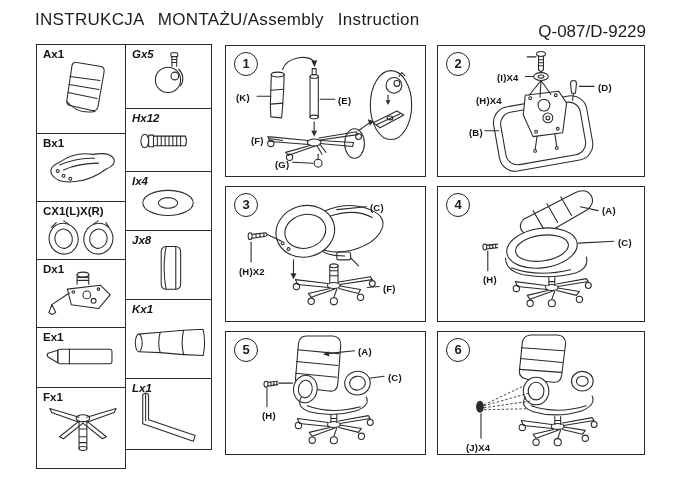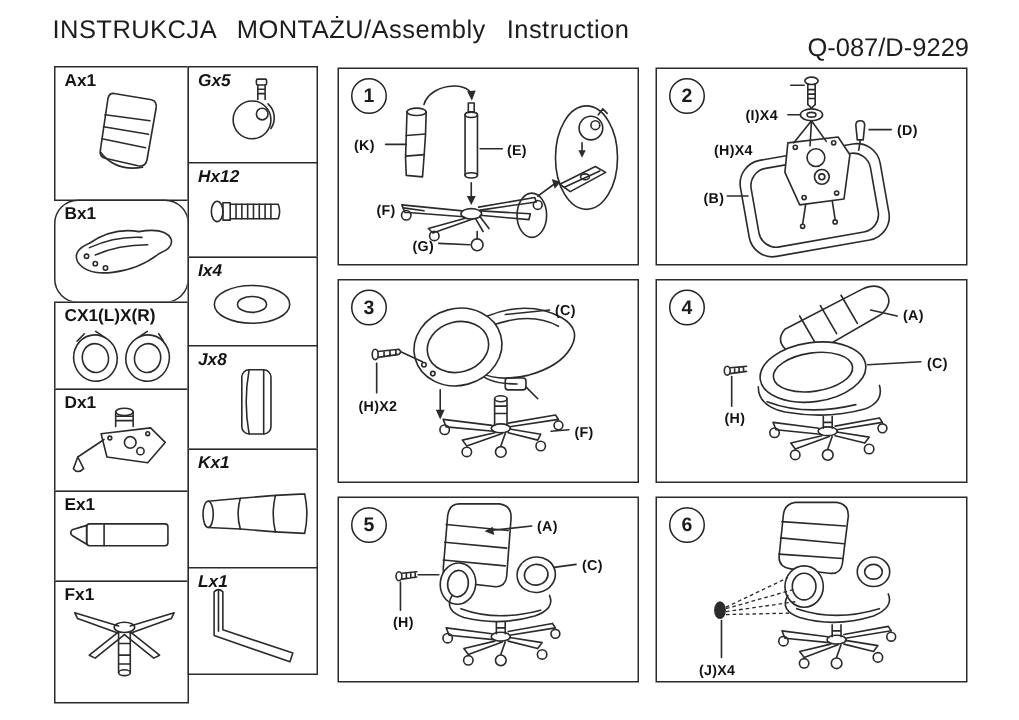--- a/index.html
+++ b/index.html
@@ -35,21 +35,21 @@
 
   <div class="pcol" style="left:36px;width:90px;">
     <div class="cell" style="height:90px;">
       <span class="plabel">Ax1</span>
       <svg class="cellart" viewBox="0 0 88 69">
         <path class="s" d="M40,8 L64,12 Q68,13 67,18 L61,52 Q60,57 55,56 L33,51 Q29,50 30,45 L35,11 Q36,7 40,8 Z"></path>
         <path class="s" d="M33,22 L63,26 M32,30 L62,35 M31,38 L60,44"></path>
         <path class="s" d="M30,47 Q40,60 58,57"></path>
       </svg>
     </div>
-    <div class="cell" style="height:69px;border-radius:16px;">
+    <div class="cell" style="height:69px;">
       <span class="plabel">Bx1</span>
       <svg class="cellart" viewBox="0 0 88 69">
         <path class="s" d="M14,42 Q10,34 22,29 Q38,18 56,21 Q74,18 78,26 Q80,32 70,36 Q56,47 38,49 Q20,51 14,42 Z"></path>
         <path class="s" d="M22,32 Q40,24 58,25 M26,37 Q42,30 62,30"></path>
         <circle class="s" cx="20" cy="38" r="1.5"></circle>
           <circle class="s" cx="26" cy="43" r="1.5"></circle>
           <circle class="s" cx="33" cy="46" r="1.5"></circle>
       </svg>
     </div>
     <div class="cell" style="height:59px;">

